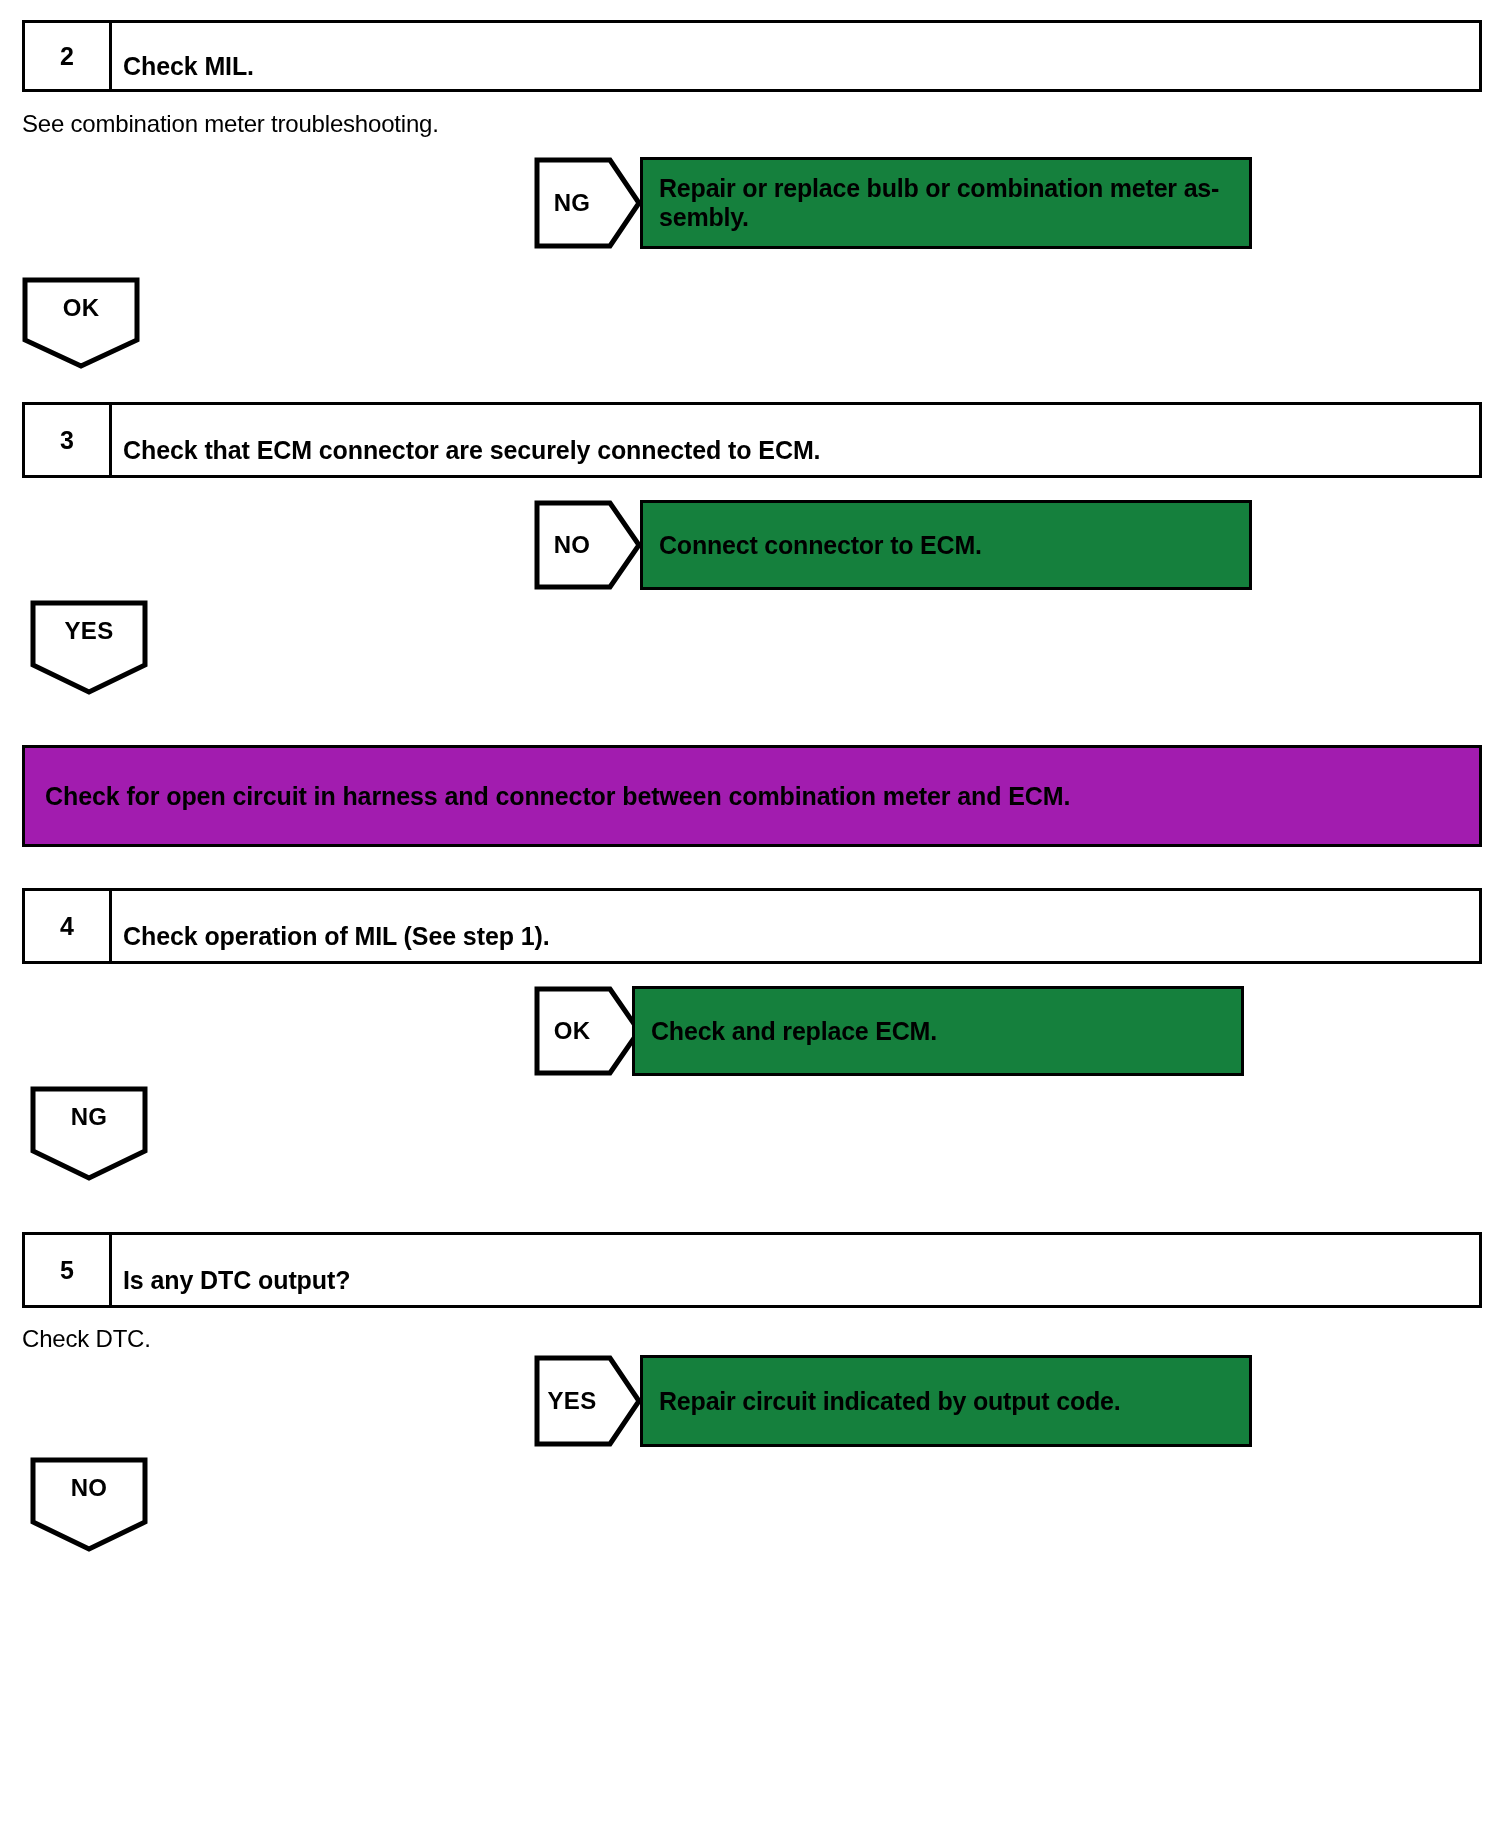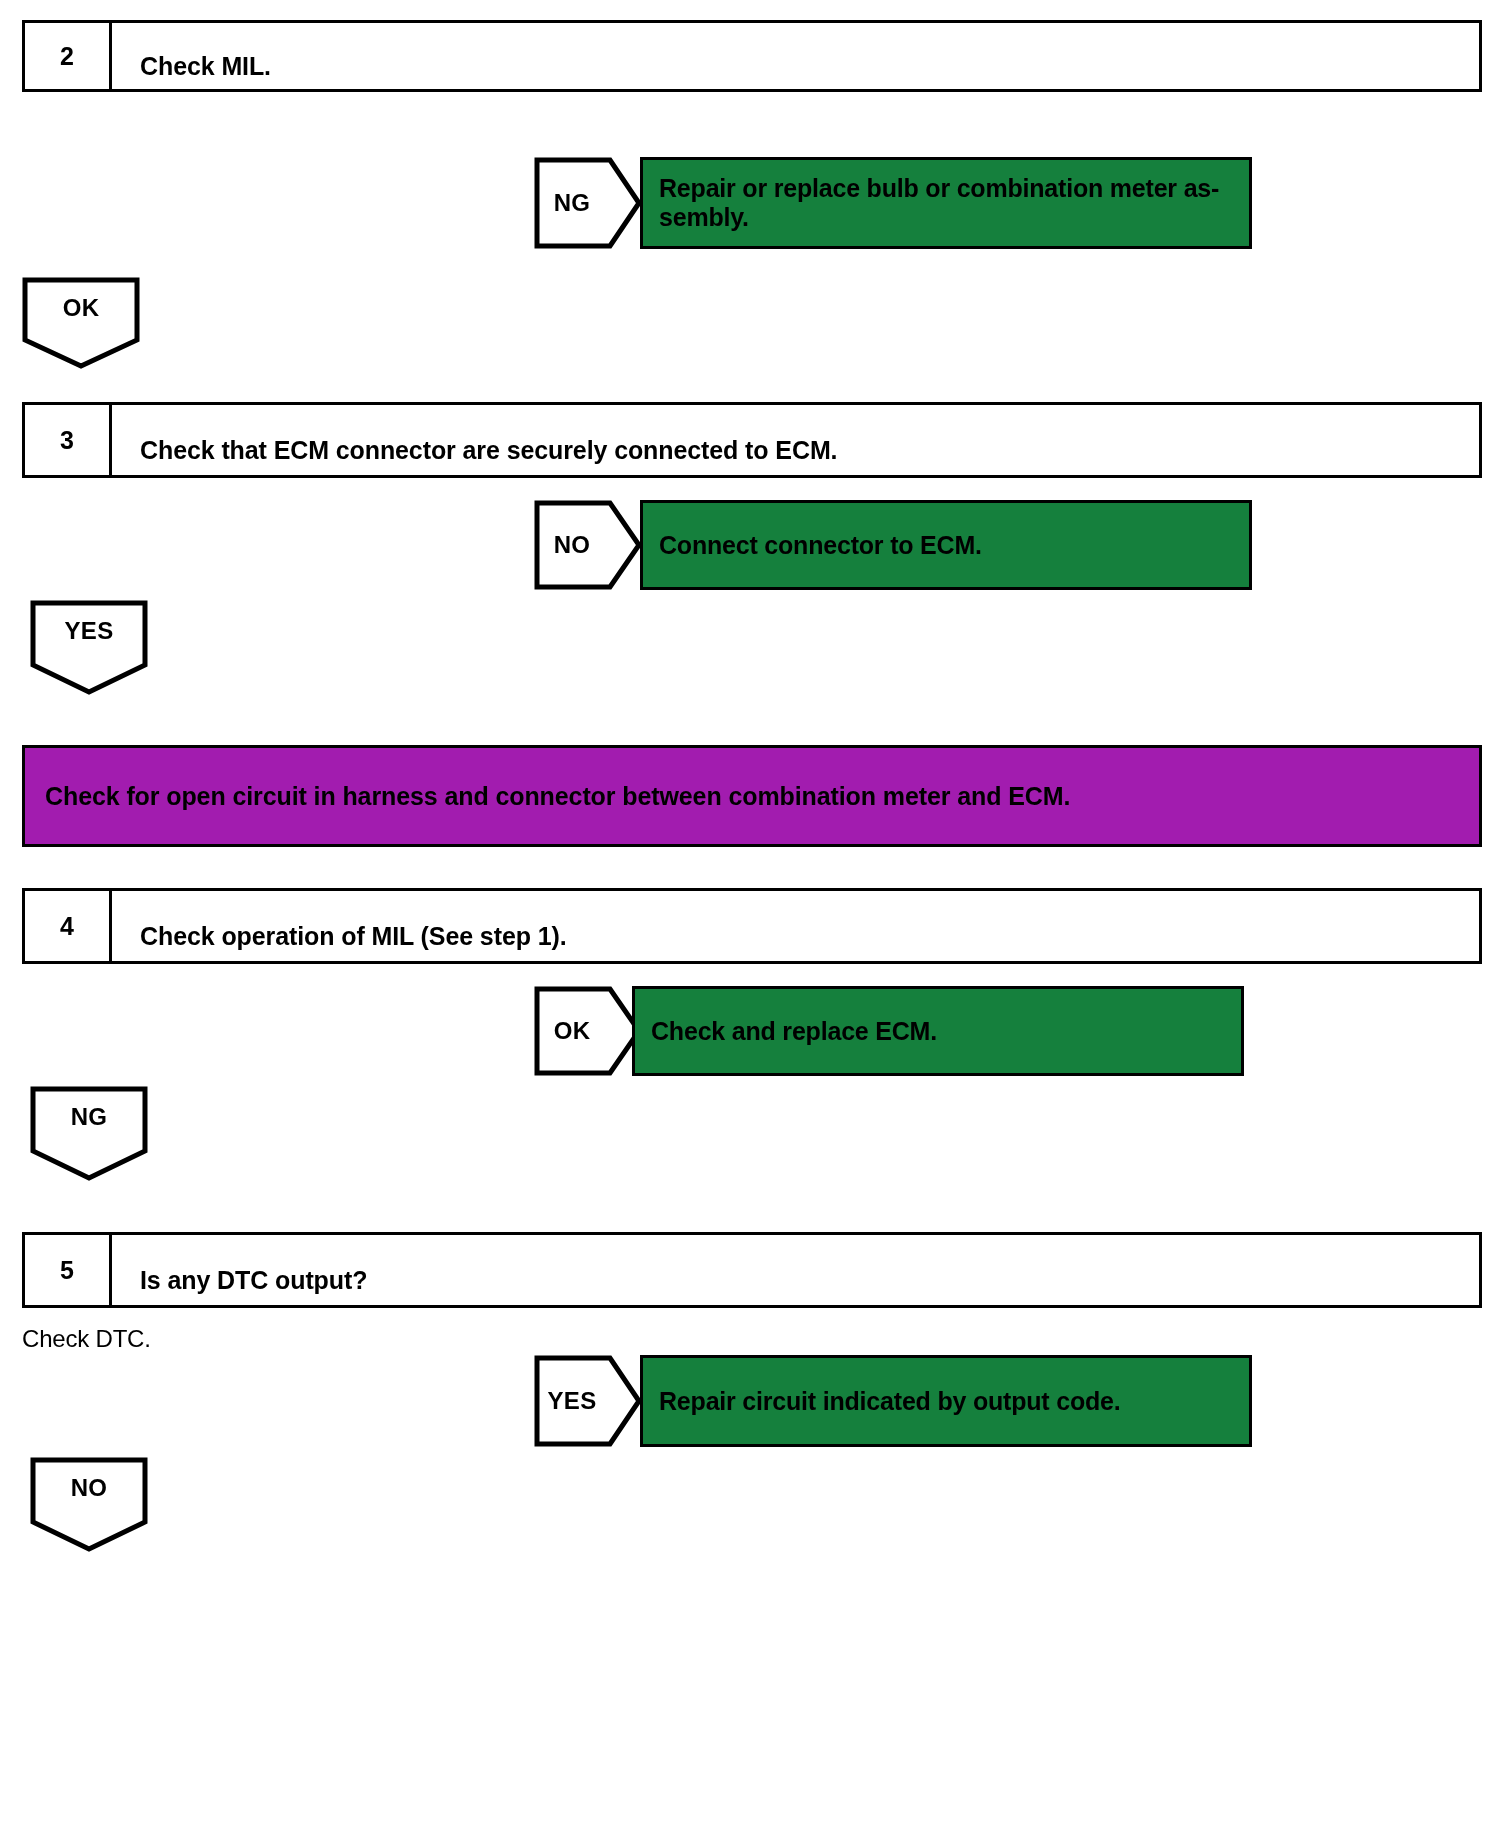--- a/index.html
+++ b/index.html
@@ -42,21 +42,21 @@
     align-items: center;
     justify-content: center;
     font-size: 25px;
     font-weight: bold;
     letter-spacing: 0.2px;
   }
   .step-title {
     flex: 1 1 auto;
     display: flex;
     align-items: center;
-    padding-left: 28px;
+    padding-left: 11px;
     font-size: 25px;
     font-weight: bold;
     letter-spacing: -0.1px;
     margin-top: 20px;
   }
 
   
   .action-box {
     position: absolute;
     box-sizing: border-box;
@@ -152,20 +152,21 @@
 </head>
 <body>
 
 <div class="canvas">
 
   <div class="step-box" style="left:22px; top:20px; width:1460px; height:72px;">
     <div class="step-num">2</div>
     <div class="step-title">Check MIL.</div>
   </div>
 
+  <div class="note" style="left:22px; top:110px;">See combination meter troubleshooting.</div>
 
   <div class="judge-arrow" style="left:534px; top:157px; width:108px; height:92px;">
     <svg viewBox="0 0 108 92" preserveAspectRatio="none" aria-hidden="true">
       <polygon points="3,3 76,3 105,46 76,89 3,89" fill="#ffffff" stroke="#000000" stroke-width="5" stroke-linejoin="miter"></polygon>
     </svg>
     <div class="ja-label">NG</div>
   </div>
 
   <div class="result-box" style="left:640px; top:157px; width:612px; height:92px;">
     <span class="rb-text">

